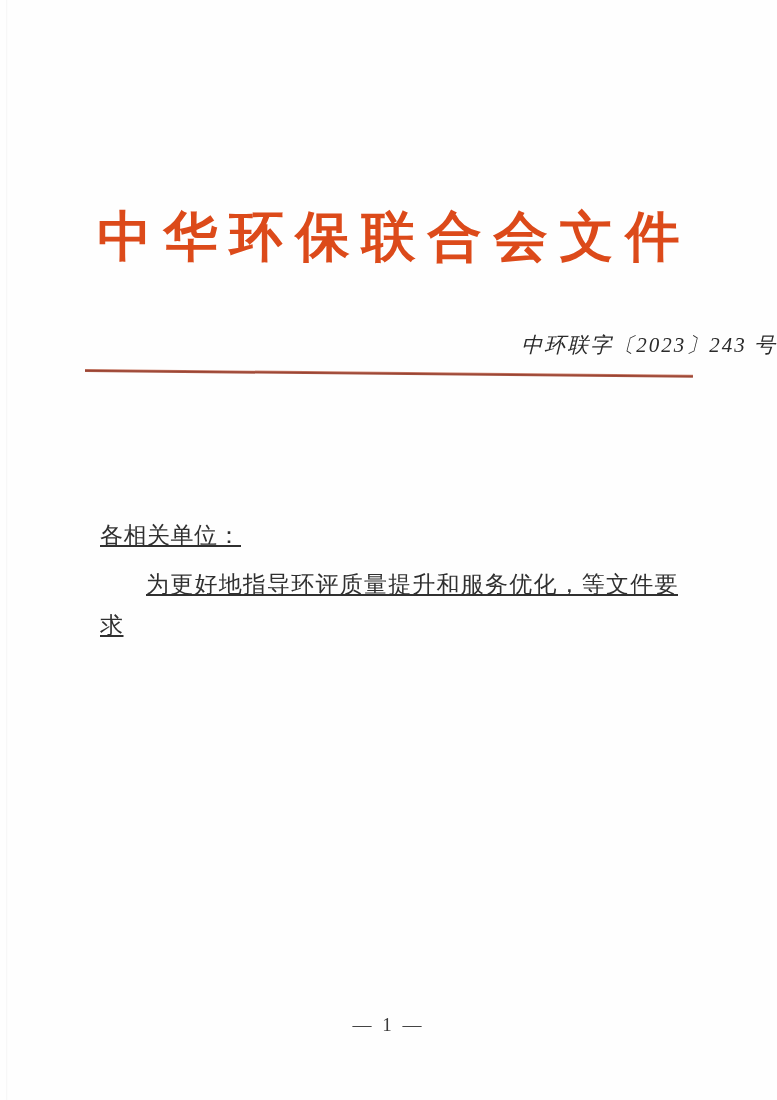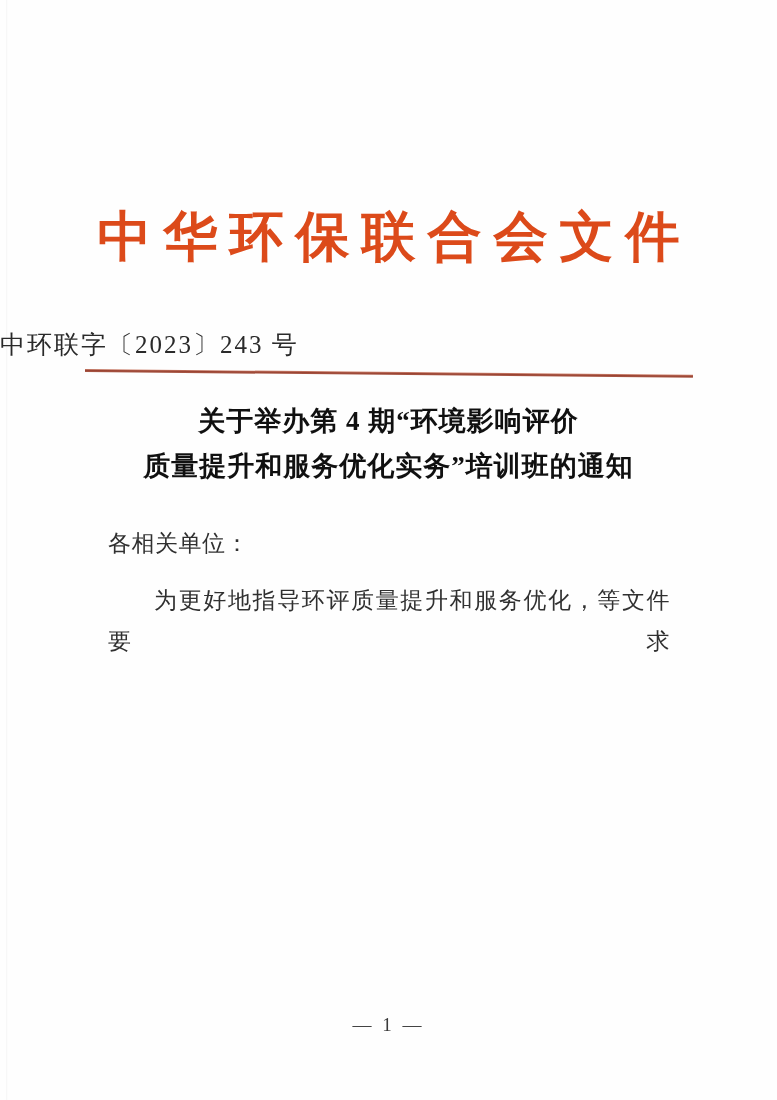--- a/index.html
+++ b/index.html
@@ -39,25 +39,26 @@
     color: #dc4a1a;
     letter-spacing: 12px;
     text-indent: 12px;
     white-space: nowrap;
   }
   .doc-number {
     position: absolute;
     top: 330px;
     left: 0;
     width: 100%;
-    text-align: left;
-    font-size: 25px;
+    text-align: right;
+    font-size: 21px;
     line-height: 30px;
     letter-spacing: 2px;
     color: #2a2a2a;
+    font-style: italic;
   }
   .red-rule {
     position: absolute;
     top: 369px;
     left: 85px;
     width: 608px;
     height: 3px;
     background: linear-gradient(to bottom, #cf8571 0%, #9a4332 45%, #aa5a48 100%);
     transform: rotate(0.55deg);
     transform-origin: left center;
@@ -79,21 +80,21 @@
     position: absolute;
     top: 507px;
     left: 92px;
     width: 594px;
     font-size: 23px;
     line-height: 41px;
     letter-spacing: 0.5px;
     text-align: justify;
     color: #303030;
   }
-  .body-text p { margin: 16px; }
+  .body-text p { margin: 8px; text-decoration: underline; }
   .para-indent { text-indent: 2em; }
   .fill-line { text-align-last: justify; }
   .page-number {
     position: absolute;
     top: 1014px;
     left: 0;
     width: 100%;
     text-align: center;
     font-size: 19px;
     letter-spacing: 3px;
@@ -104,24 +105,20 @@
 <body>
 
 <div class="page">
 
   <div class="org-title">中华环保联合会文件</div>
 
   <div class="doc-number">中环联字〔2023〕243 号</div>
 
   <div class="red-rule"></div>
 
-  <h1 class="notice-title">
-    <span>关于举办第 4 期“环境影响评价</span><br>
-    <span>质量提升和服务优化实务”培训班的通知</span>
-  </h1>
 
   <div class="body-text">
     <p class="salutation">各相关单位：</p>
     <p class="para-indent fill-line">为更好地指导环评质量提升和服务优化，等文件要求</p>
   </div>
 
   <div class="page-number">— 1 —</div>
 
 </div>
 

